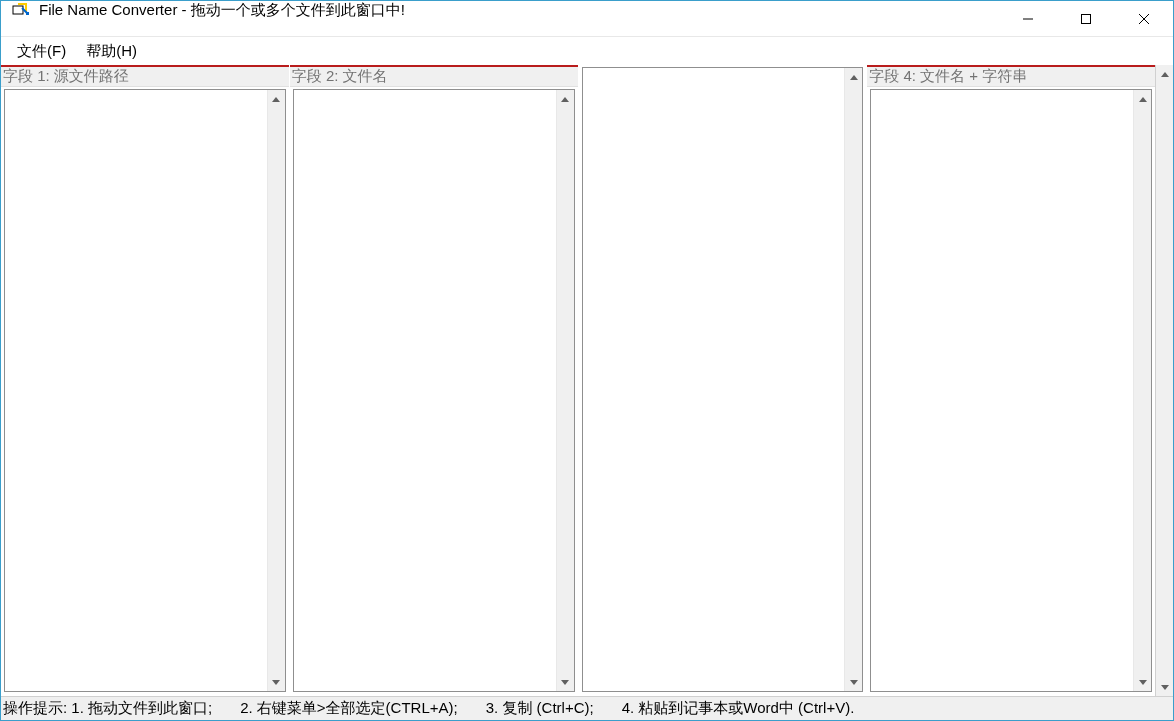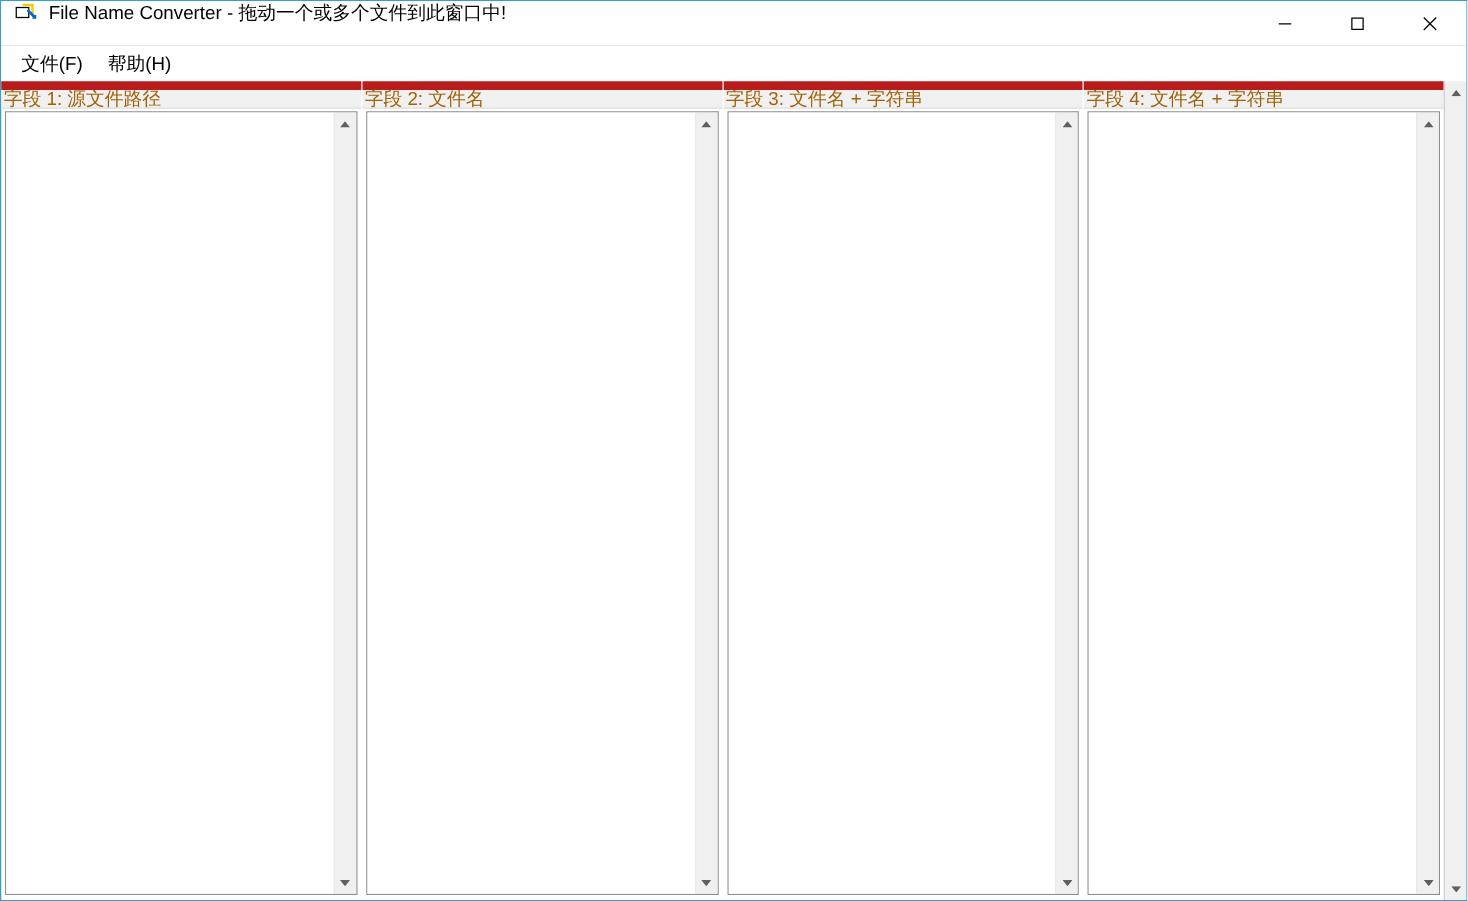--- a/index.html
+++ b/index.html
@@ -89,25 +89,25 @@
       flex-direction: column;
       min-width: 0;
       border-right: 1px solid #fff;
     }
     .column:last-child {
       border-right: none;
     }
     .col-header {
       height: 22px;
       background: #f0f0f0;
-      border-top: 7px solid #b91c1c;
+      border-top: 2px solid #b91c1c;
       border-bottom: 1px solid #e0e0e0;
       padding-left: 2px;
       font-size: 15px;
-      color: #a16207;
+      color: #737373;
       white-space: nowrap;
       overflow: hidden;
       display: flex;
       align-items: center;
     }
     .col-body {
       flex: 1;
       display: flex;
       border: 1px solid #8f8f8f;
       background: #fff;
@@ -245,21 +245,20 @@
             <div class="scroll-arrow">
               <svg width="8" height="5" viewBox="0 0 8 5">
                   <path d="M0 0 L4 5 L8 0 Z" fill="#606060"></path>
                 </svg>
             </div>
           </div>
         </div>
       </div>
 
       <div class="column">
-        <div class="col-header">字段 3: 文件名  + 字符串</div>
         <div class="col-body">
           <textarea class="col-textarea" style=""></textarea>
           <div class="col-scrollbar">
             <div class="scroll-arrow">
               <svg width="8" height="5" viewBox="0 0 8 5">
                   <path d="M0 5 L4 0 L8 5 Z" fill="#606060"></path>
                 </svg>
             </div>
             <div class="scroll-arrow">
               <svg width="8" height="5" viewBox="0 0 8 5">
@@ -299,14 +298,20 @@
       </div>
       <div class="outer-scroll-track"></div>
       <div class="scroll-arrow">
         <svg width="8" height="5" viewBox="0 0 8 5">
             <path d="M0 0 L4 5 L8 0 Z" fill="#606060"></path>
           </svg>
       </div>
     </div>
   </div>
 
+  <div class="statusbar">
+    <span class="status-segment">操作提示: 1. 拖动文件到此窗口;</span>
+    <span class="status-segment">2. 右键菜单&gt;全部选定(CTRL+A);</span>
+    <span class="status-segment">3. 复制 (Ctrl+C);</span>
+    <span class="status-segment">4. 粘贴到记事本或Word中 (Ctrl+V).</span>
+  </div>
 
 </div>
 
 </body></html>

